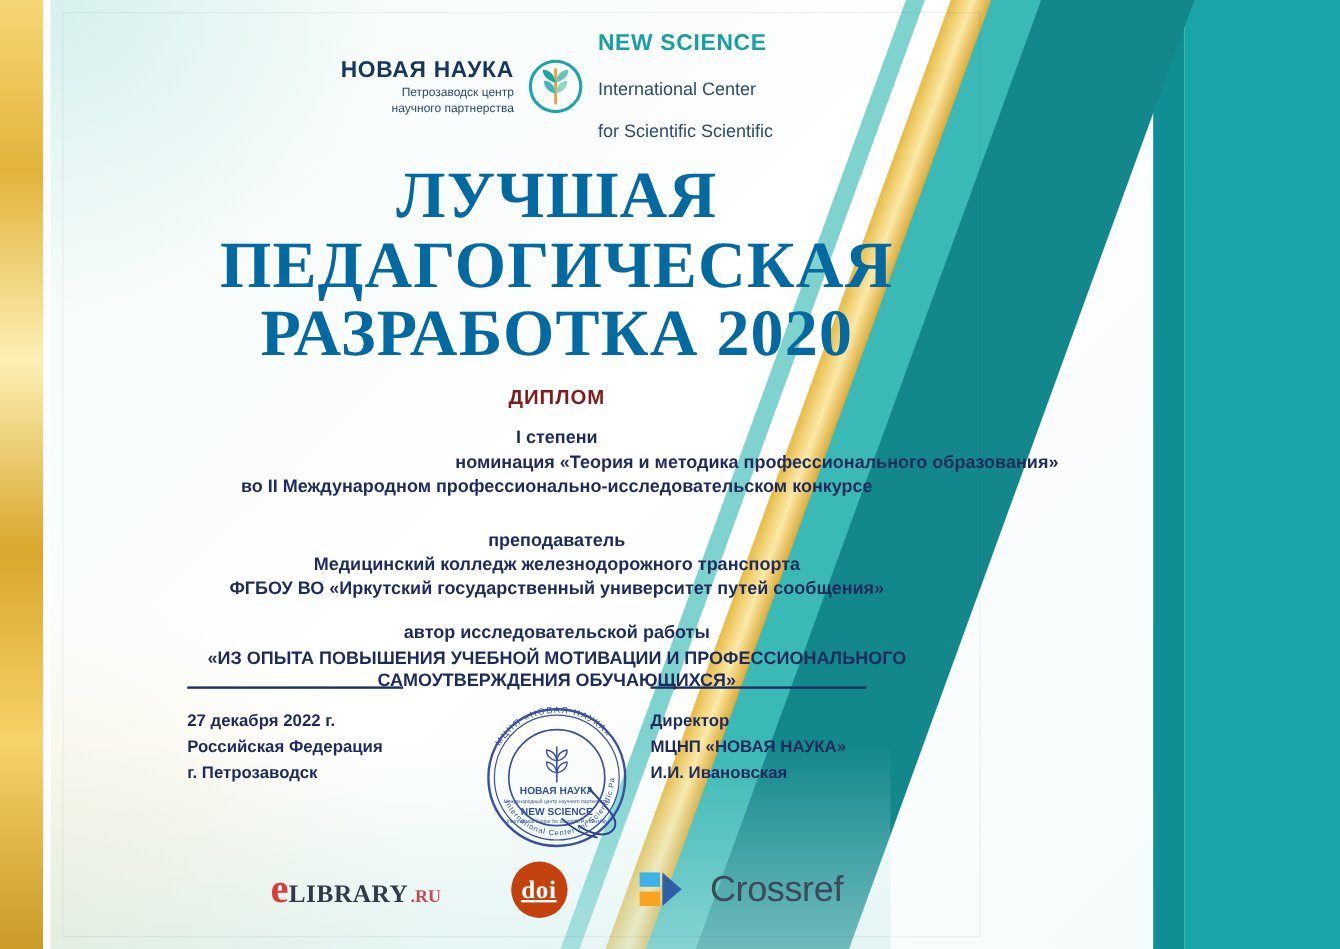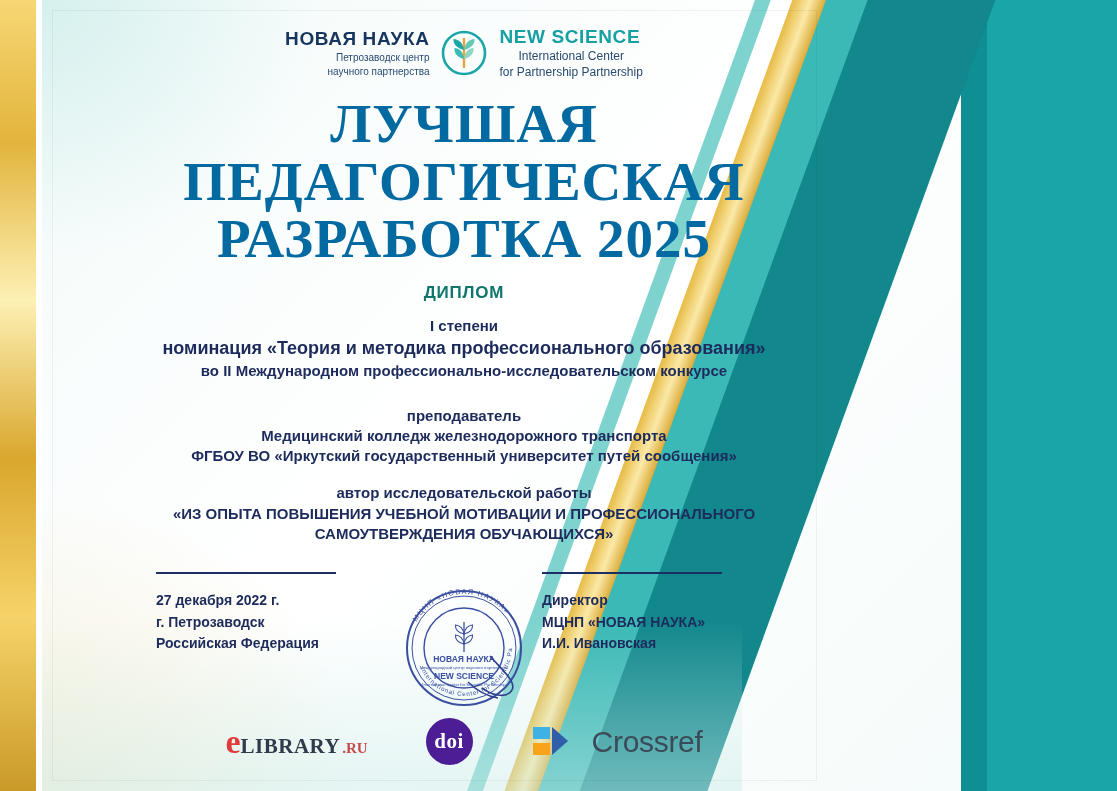--- a/index.html
+++ b/index.html
@@ -176,54 +176,54 @@
     text-align: left;
     line-height: 1.15;
   }
   .logo-right .brand {
     font-size: 19px;
     font-weight: bold;
     letter-spacing: 0.6px;
     color: #17a0a2;
   }
   .logo-right .sub {
-    font-size: 12px;
+    font-size: 15px;
     color: #2a4a73;
-    margin-top: 2px;
-    text-align: center;
+    margin-top: 18px;
   }
 
   .title {
     margin-top: 16px;
     font-family: "Liberation Serif", serif;
     font-weight: bold;
     font-size: 55px;
     line-height: 1.04;
     letter-spacing: 1px;
     color: #0369a1;
   }
   .title .line2 { display: block; }
 
   .diploma {
     margin-top: 16px;
     font-size: 17px;
     font-weight: bold;
     letter-spacing: 0.8px;
-    color: #0f766e;
+    color: #7f1d1d;
   }
 
   .degree {
     margin-top: 14px;
     font-size: 15px;
     font-weight: bold;
   }
   .nomination {
     margin-top: 4px;
-    font-size: 18px;
-    font-weight: bold;
+    font-size: 15px;
+    font-weight: bold;
+    text-align: right;
   }
   .contest {
     margin-top: 3px;
     font-size: 15px;
     font-weight: bold;
   }
 
   .awarded {
     margin-top: 22px;
     font-size: 18px;
@@ -340,29 +340,30 @@
   .elibrary .ru {
     font-size: 15px;
     font-weight: bold;
     color: #c94a4a;
     margin-left: 2px;
   }
   .doi-badge {
     width: 47px;
     height: 47px;
     border-radius: 50%;
-    background: #4c1d95;
+    background: #c2410c;
     color: #ffffff;
     font-family: "Liberation Serif", serif;
     font-size: 21px;
     font-weight: bold;
     display: flex;
     align-items: center;
     justify-content: center;
     letter-spacing: 0.5px;
+    text-decoration: underline;
   }
   .crossref {
     display: flex;
     align-items: center;
     gap: 21px;
   }
   .crossref .word {
     font-size: 30px;
     color: #3b4a58;
     letter-spacing: -0.3px;
@@ -405,27 +406,27 @@
         <path d="M23 9 L23 37" stroke="#e8a33d" stroke-width="2.4" stroke-linecap="round"></path>
         <path d="M23 20 C16 18, 12 14, 12.5 9 C18 9.5, 22 13, 23 20 Z" fill="#1aa5a8"></path>
         <path d="M23 20 C30 18, 34 14, 33.5 9 C28 9.5, 24 13, 23 20 Z" fill="#63c9b4"></path>
         <path d="M23 29 C16 27, 13 23, 13.5 18 C19 18.5, 22 22, 23 29 Z" fill="#3bb9b6"></path>
         <path d="M23 29 C30 27, 33 23, 32.5 18 C27 18.5, 24 22, 23 29 Z" fill="#8ed6c4"></path>
       </svg>
 
       <div class="logo-right">
         <div class="brand">NEW SCIENCE</div>
         <div class="sub">International Center</div>
-        <div class="sub">for Partnership Partnership</div>
+        <div class="sub">for Scientific Scientific</div>
       </div>
     </div>
 
     <div class="title">
       <span>ЛУЧШАЯ ПЕДАГОГИЧЕСКАЯ</span>
-      <span class="line2">РАЗРАБОТКА 2025</span>
+      <span class="line2">РАЗРАБОТКА 2020</span>
     </div>
 
     <div class="diploma">ДИПЛОМ</div>
 
     <div class="degree">I степени</div>
     <div class="nomination">номинация «Теория и методика профессионального образования»</div>
     <div class="contest">во II Международном профессионально-исследовательском конкурсе</div>
 
 
 
@@ -434,22 +435,22 @@
     <div class="org2">ФГБОУ ВО «Иркутский государственный университет путей сообщения»</div>
 
     <div class="work-label">автор исследовательской работы</div>
     <div class="work-title">«ИЗ ОПЫТА ПОВЫШЕНИЯ УЧЕБНОЙ МОТИВАЦИИ И ПРОФЕССИОНАЛЬНОГО</div>
     <div class="work-title" style="margin-top:0">САМОУТВЕРЖДЕНИЯ ОБУЧАЮЩИХСЯ»</div>
 
     <div class="sig-row">
       <div class="sig-col">
         <div class="sig-line"></div>
         <div class="sig-text">27 декабря 2022 г.</div>
+        <div class="sig-text">Российская Федерация</div>
         <div class="sig-text">г. Петрозаводск</div>
-        <div class="sig-text">Российская Федерация</div>
       </div>
       <div class="sig-col right">
         <div class="sig-line"></div>
         <div class="sig-text">Директор</div>
         <div class="sig-text">МЦНП «НОВАЯ НАУКА»</div>
         <div class="sig-text">И.И. Ивановская</div>
       </div>
     </div>
 
     <svg class="stamp" viewBox="0 0 140 140">

